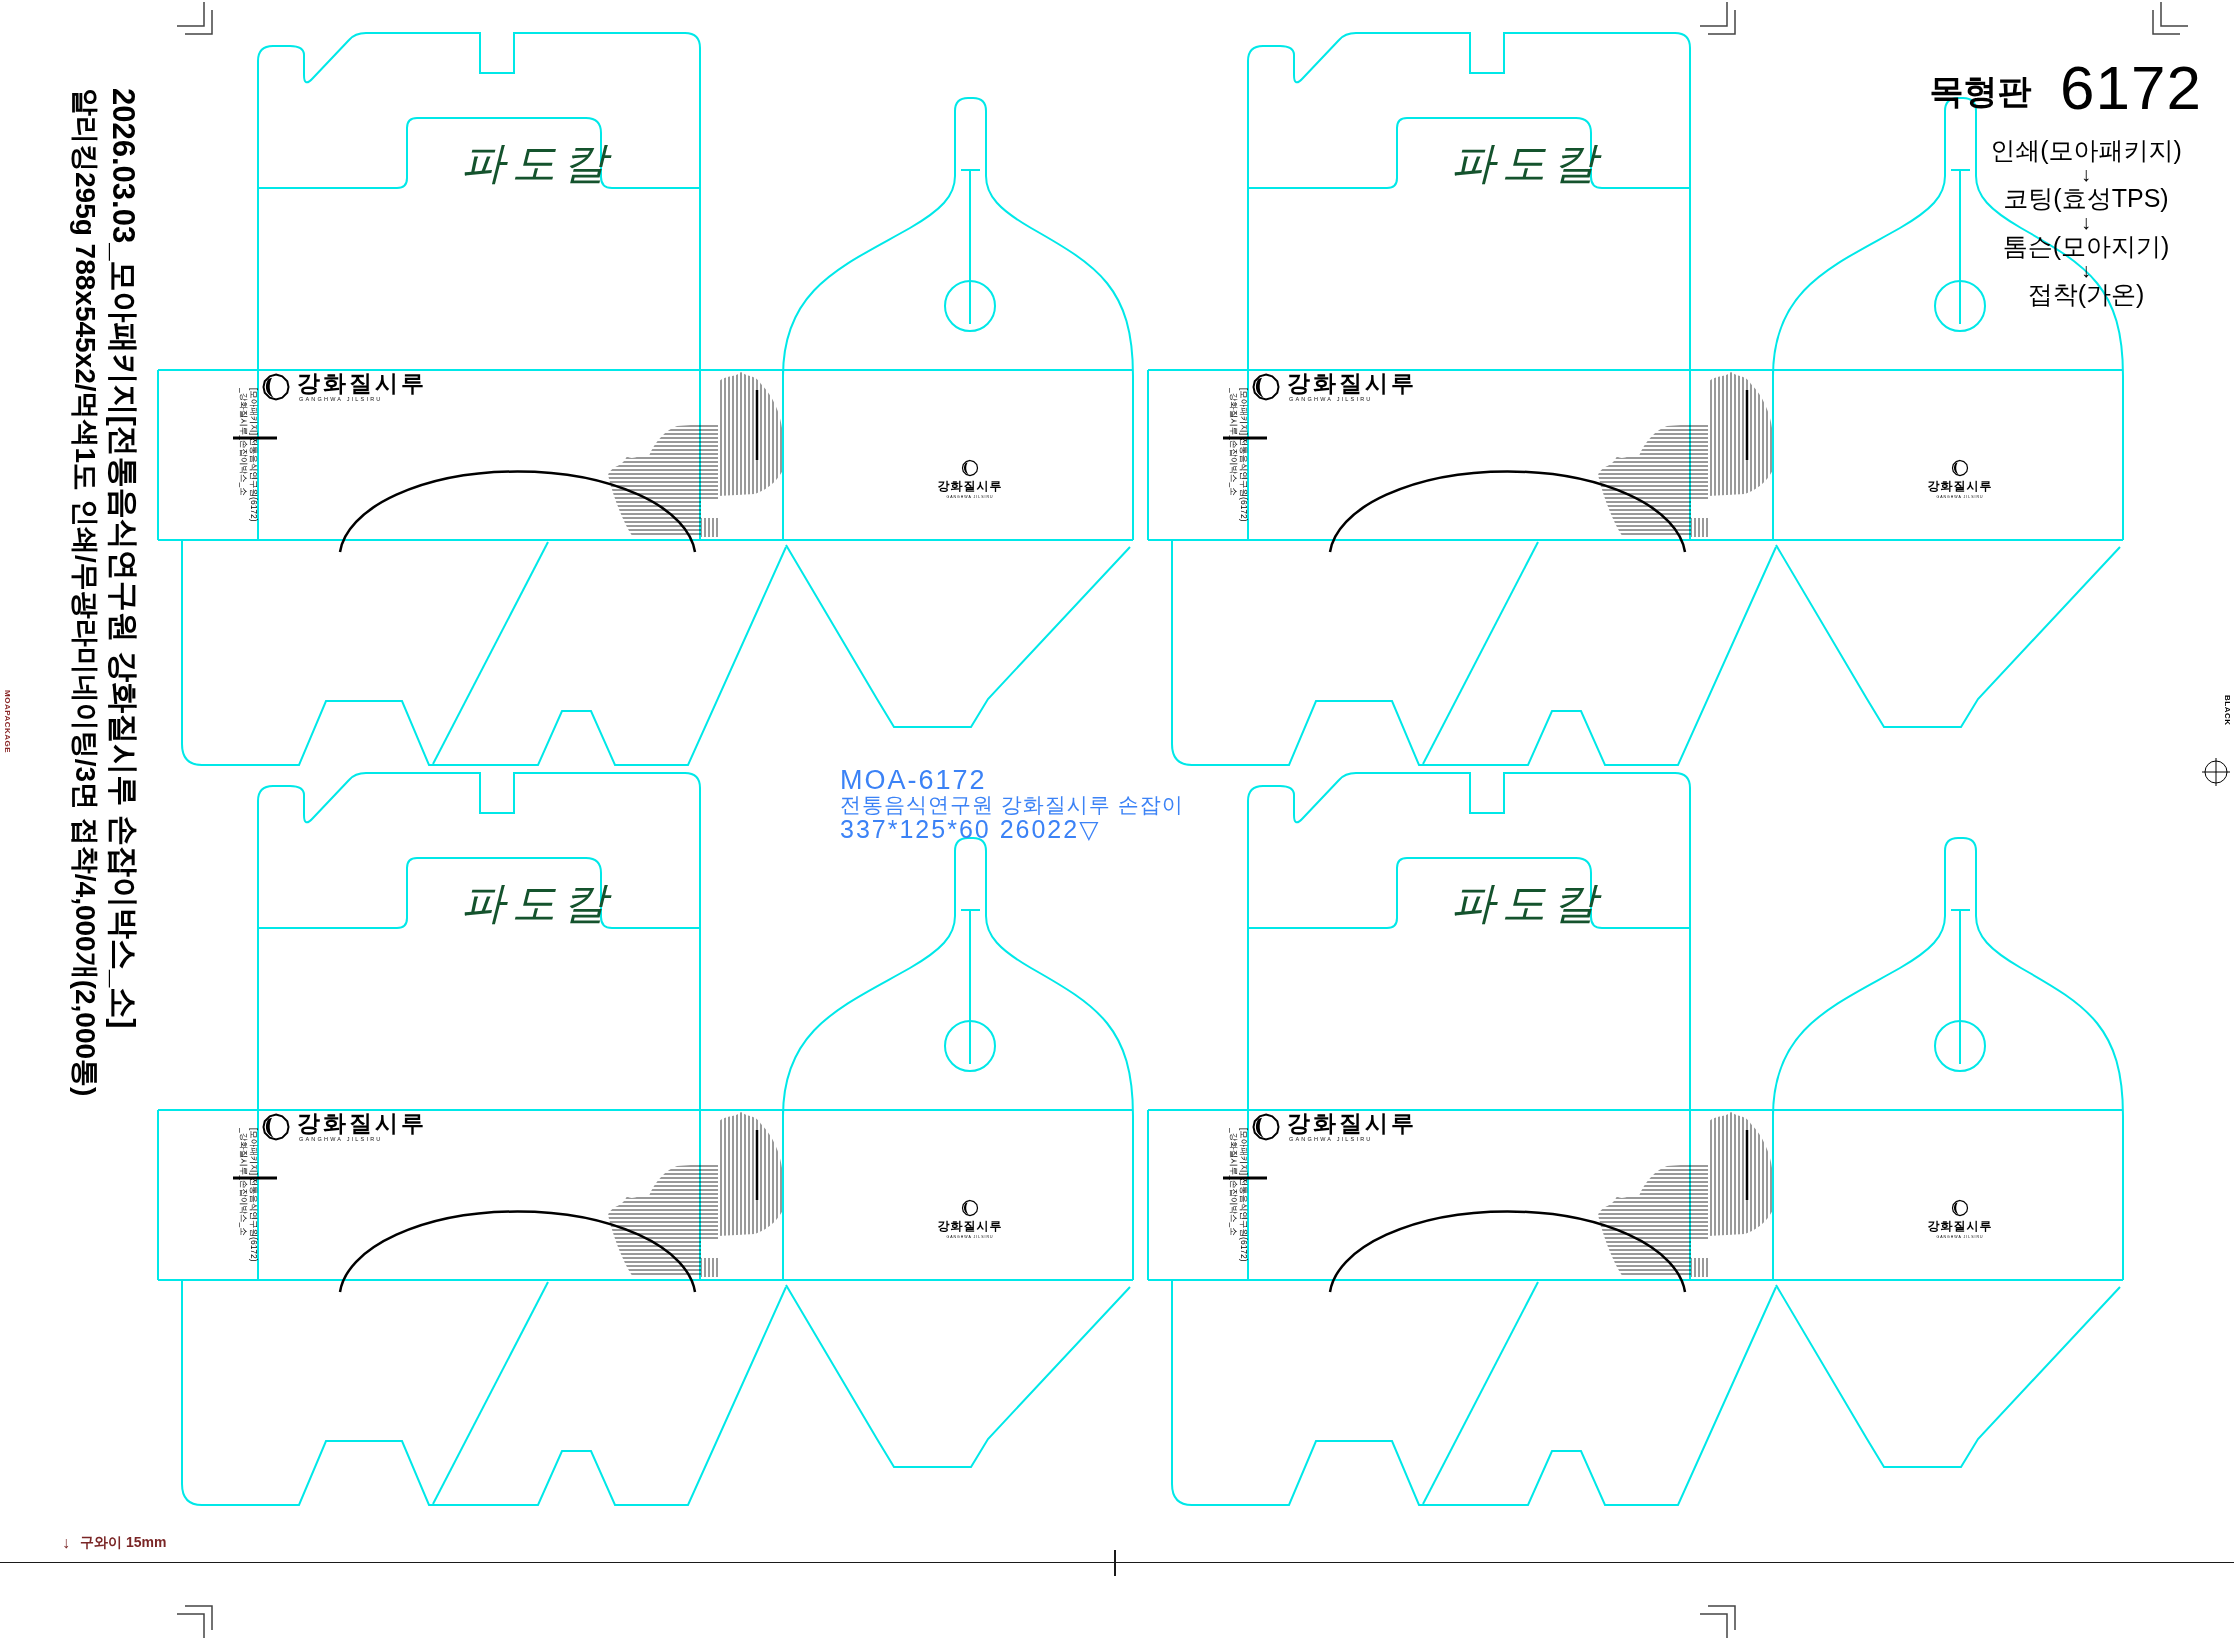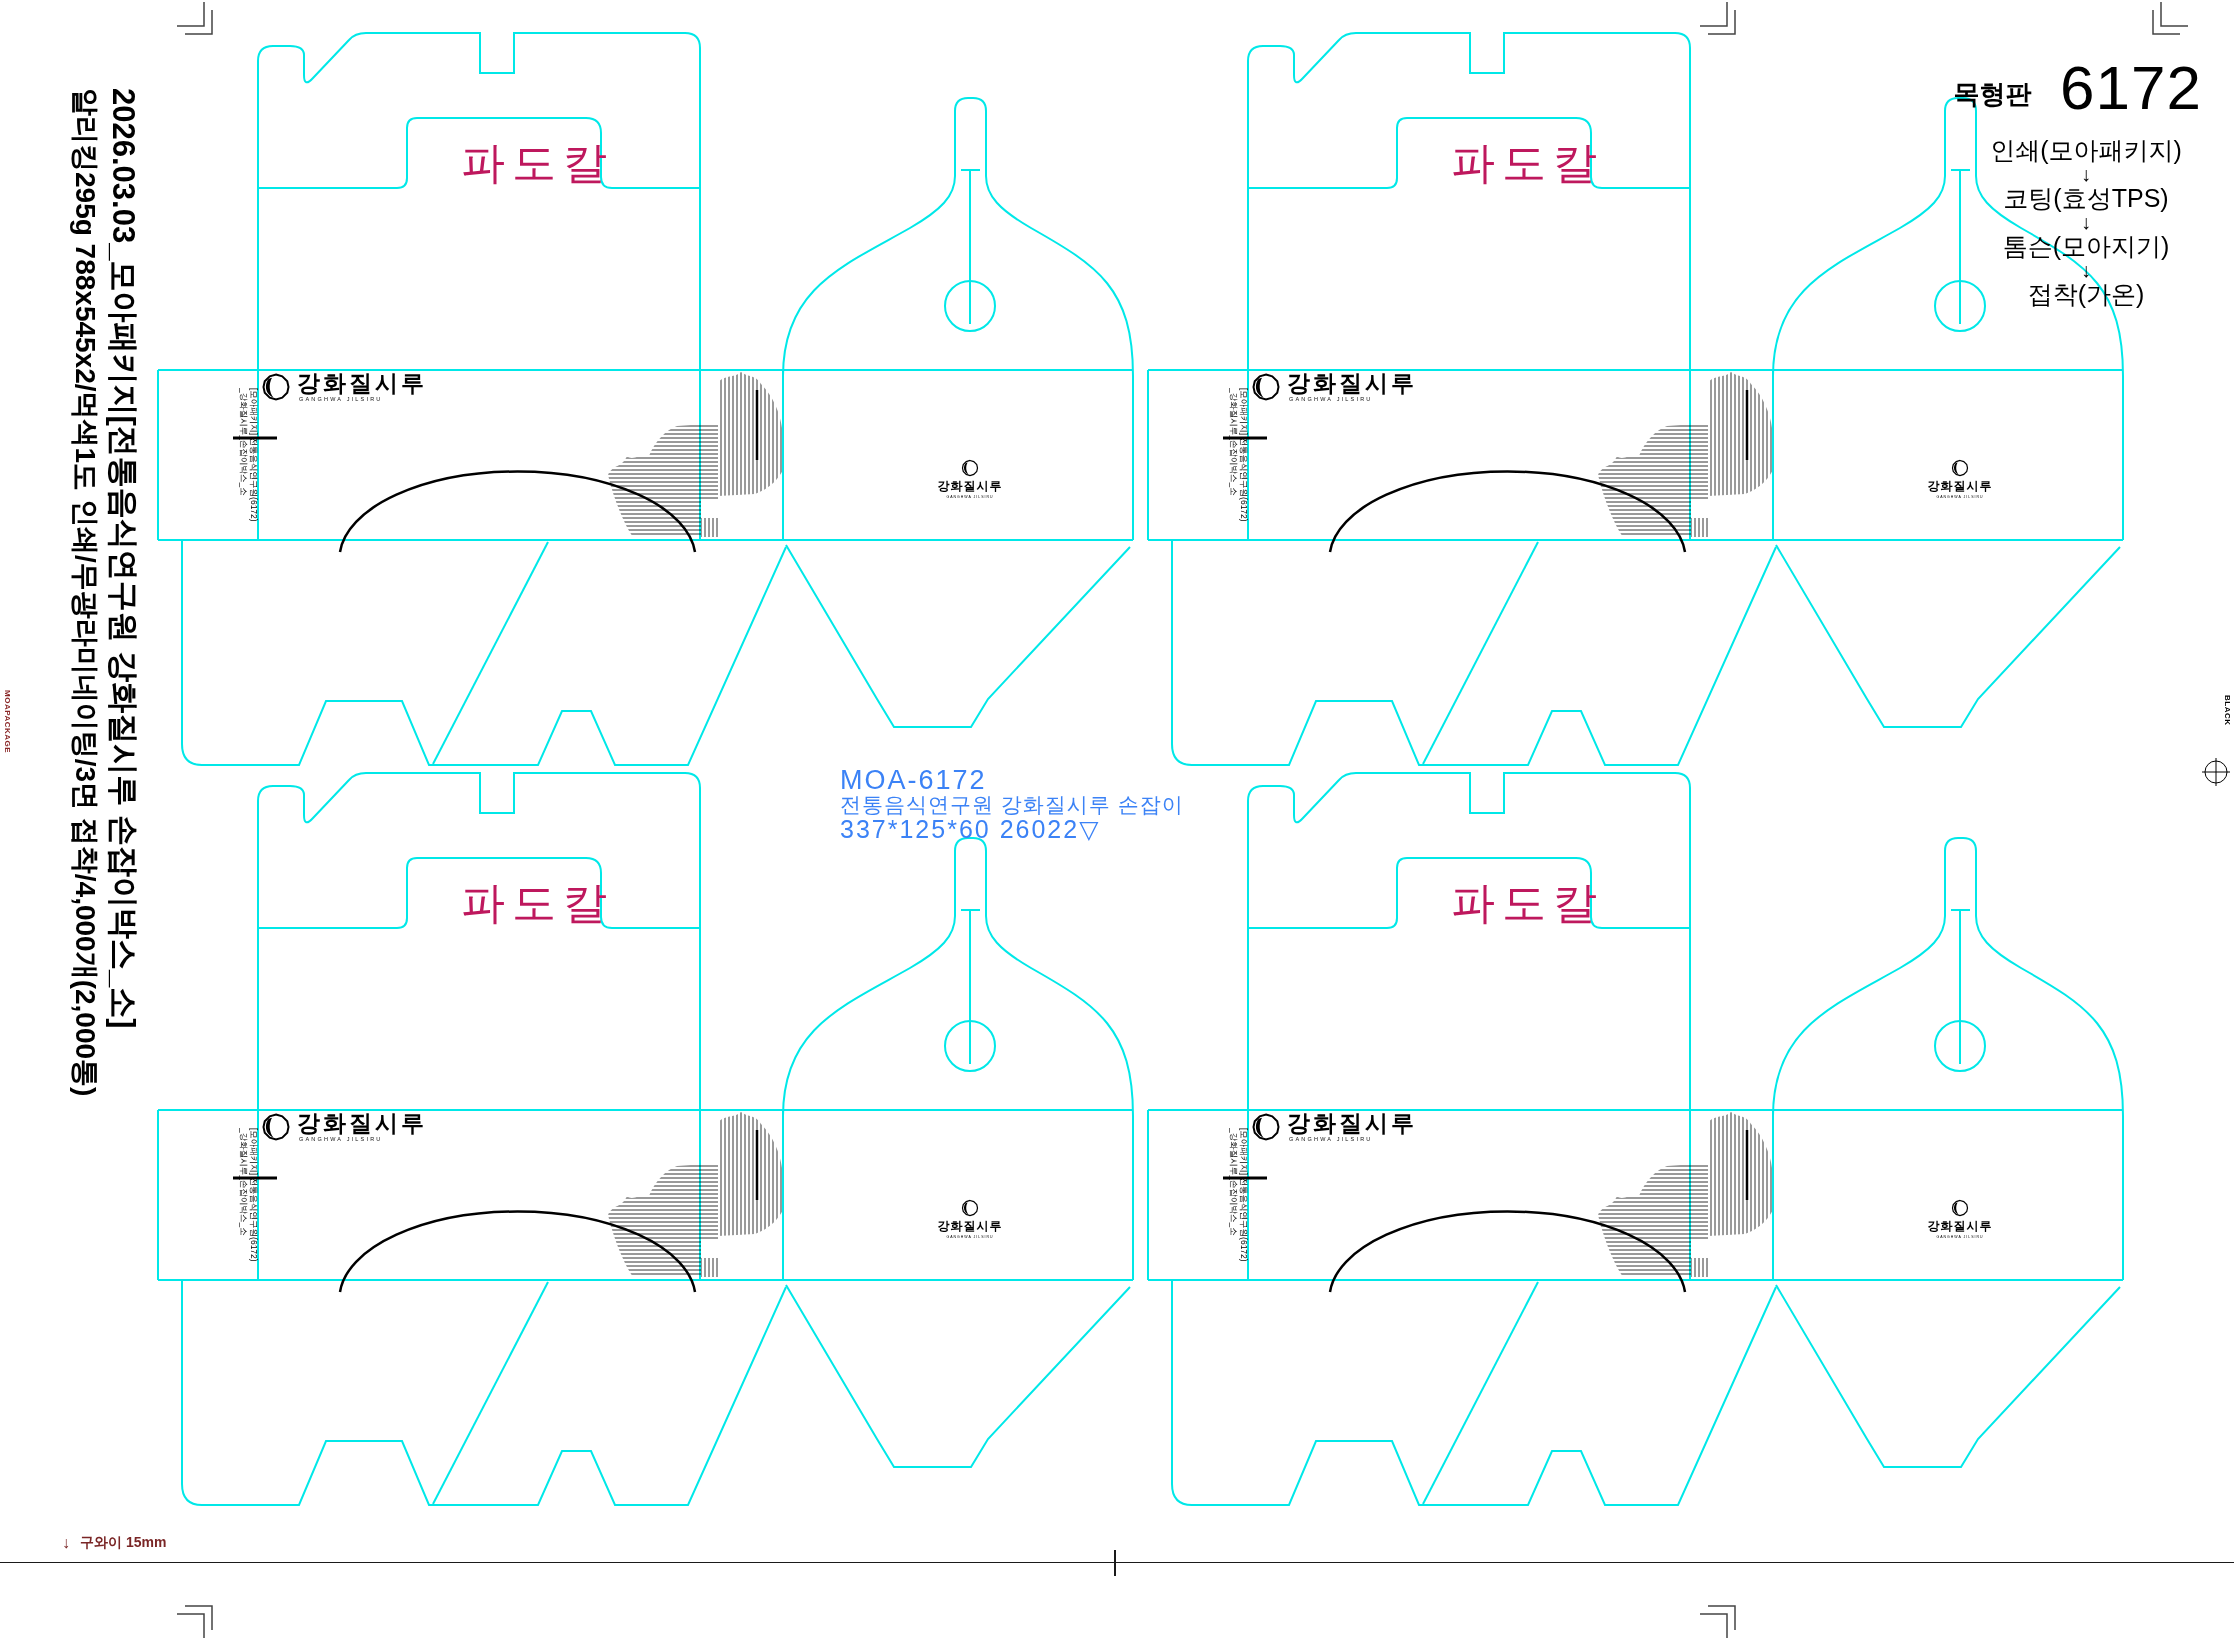--- a/index.html
+++ b/index.html
@@ -3,22 +3,22 @@
 <meta charset="utf-8">
 <style>
   html,body{margin:0;padding:0;background:#fff;}
   body{font-family:"Liberation Sans",sans-serif;}
   #sheet{position:relative;width:2234px;height:1644px;background:#ffffff;overflow:hidden;}
 
   
   .unit{position:absolute;width:980px;height:745px;}
   .unit svg.die{position:absolute;left:0;top:0;}
   .pado{position:absolute;left:306px;top:106px;width:160px;
-        font-size:44px;font-weight:400;color:#be185d;letter-spacing:7px;
-        font-family:"Liberation Sans",sans-serif;white-space:nowrap;}
+        font-size:44px;font-weight:400;color:#14532d;letter-spacing:7px;
+        font-family:"Liberation Sans",sans-serif;white-space:nowrap;font-style:italic;}
   .hlogo{position:absolute;left:106px;top:344px;display:flex;align-items:flex-start;gap:6px;color:#000;}
   .hlogo .gl{width:30px;height:30px;flex:0 0 auto;}
   .hlogo .tx{display:flex;flex-direction:column;line-height:1;}
   .hlogo .kr{font-family:"Liberation Serif",serif;font-weight:700;font-size:23px;letter-spacing:3px;white-space:nowrap;}
   .hlogo .en{font-size:5.5px;letter-spacing:2.2px;margin-top:2px;margin-left:2px;white-space:nowrap;color:#111;}
   .vlogo{position:absolute;left:779px;top:431px;width:72px;display:flex;flex-direction:column;align-items:center;color:#000;}
   .vlogo .gl{width:18px;height:18px;}
   .vlogo .kr{font-family:"Liberation Serif",serif;font-weight:700;font-size:12px;letter-spacing:1px;margin-top:1px;white-space:nowrap;}
   .vlogo .en{font-size:3.5px;letter-spacing:1px;white-space:nowrap;}
   .slug{position:absolute;left:104px;top:360px;transform:rotate(90deg);transform-origin:top left;
@@ -26,21 +26,21 @@
 
   
   .meta{position:absolute;transform:rotate(90deg);transform-origin:top left;
         color:#000;white-space:nowrap;font-weight:700;}
   #meta1{left:144px;top:88px;font-size:31px;}
   #meta2{left:104px;top:88px;font-size:28px;}
 
   
   #header{position:absolute;left:1820px;top:52px;width:382px;text-align:right;color:#000;}
   #title-row{white-space:nowrap;}
-  #title-label{font-size:26px;font-weight:700;vertical-align:baseline;}
+  #title-label{font-size:34px;font-weight:700;vertical-align:baseline;}
   #title-number{font-size:62px;font-weight:400;letter-spacing:1px;vertical-align:-6px;margin-left:24px;}
   #process{margin-top:14px;text-align:center;padding-left:150px;}
   .pstep{font-size:25px;font-weight:400;line-height:27px;white-space:nowrap;}
   .parrow{font-size:20px;line-height:21px;}
 
   
   #moa{position:absolute;left:840px;top:758px;color:#3b82f6;line-height:1.04;white-space:nowrap;margin-top:8px;}
   #moa .l1{font-size:27px;letter-spacing:2px;}
   #moa .l2{font-size:21px;letter-spacing:1px;}
   #moa .l3{font-size:25px;letter-spacing:2px;}

